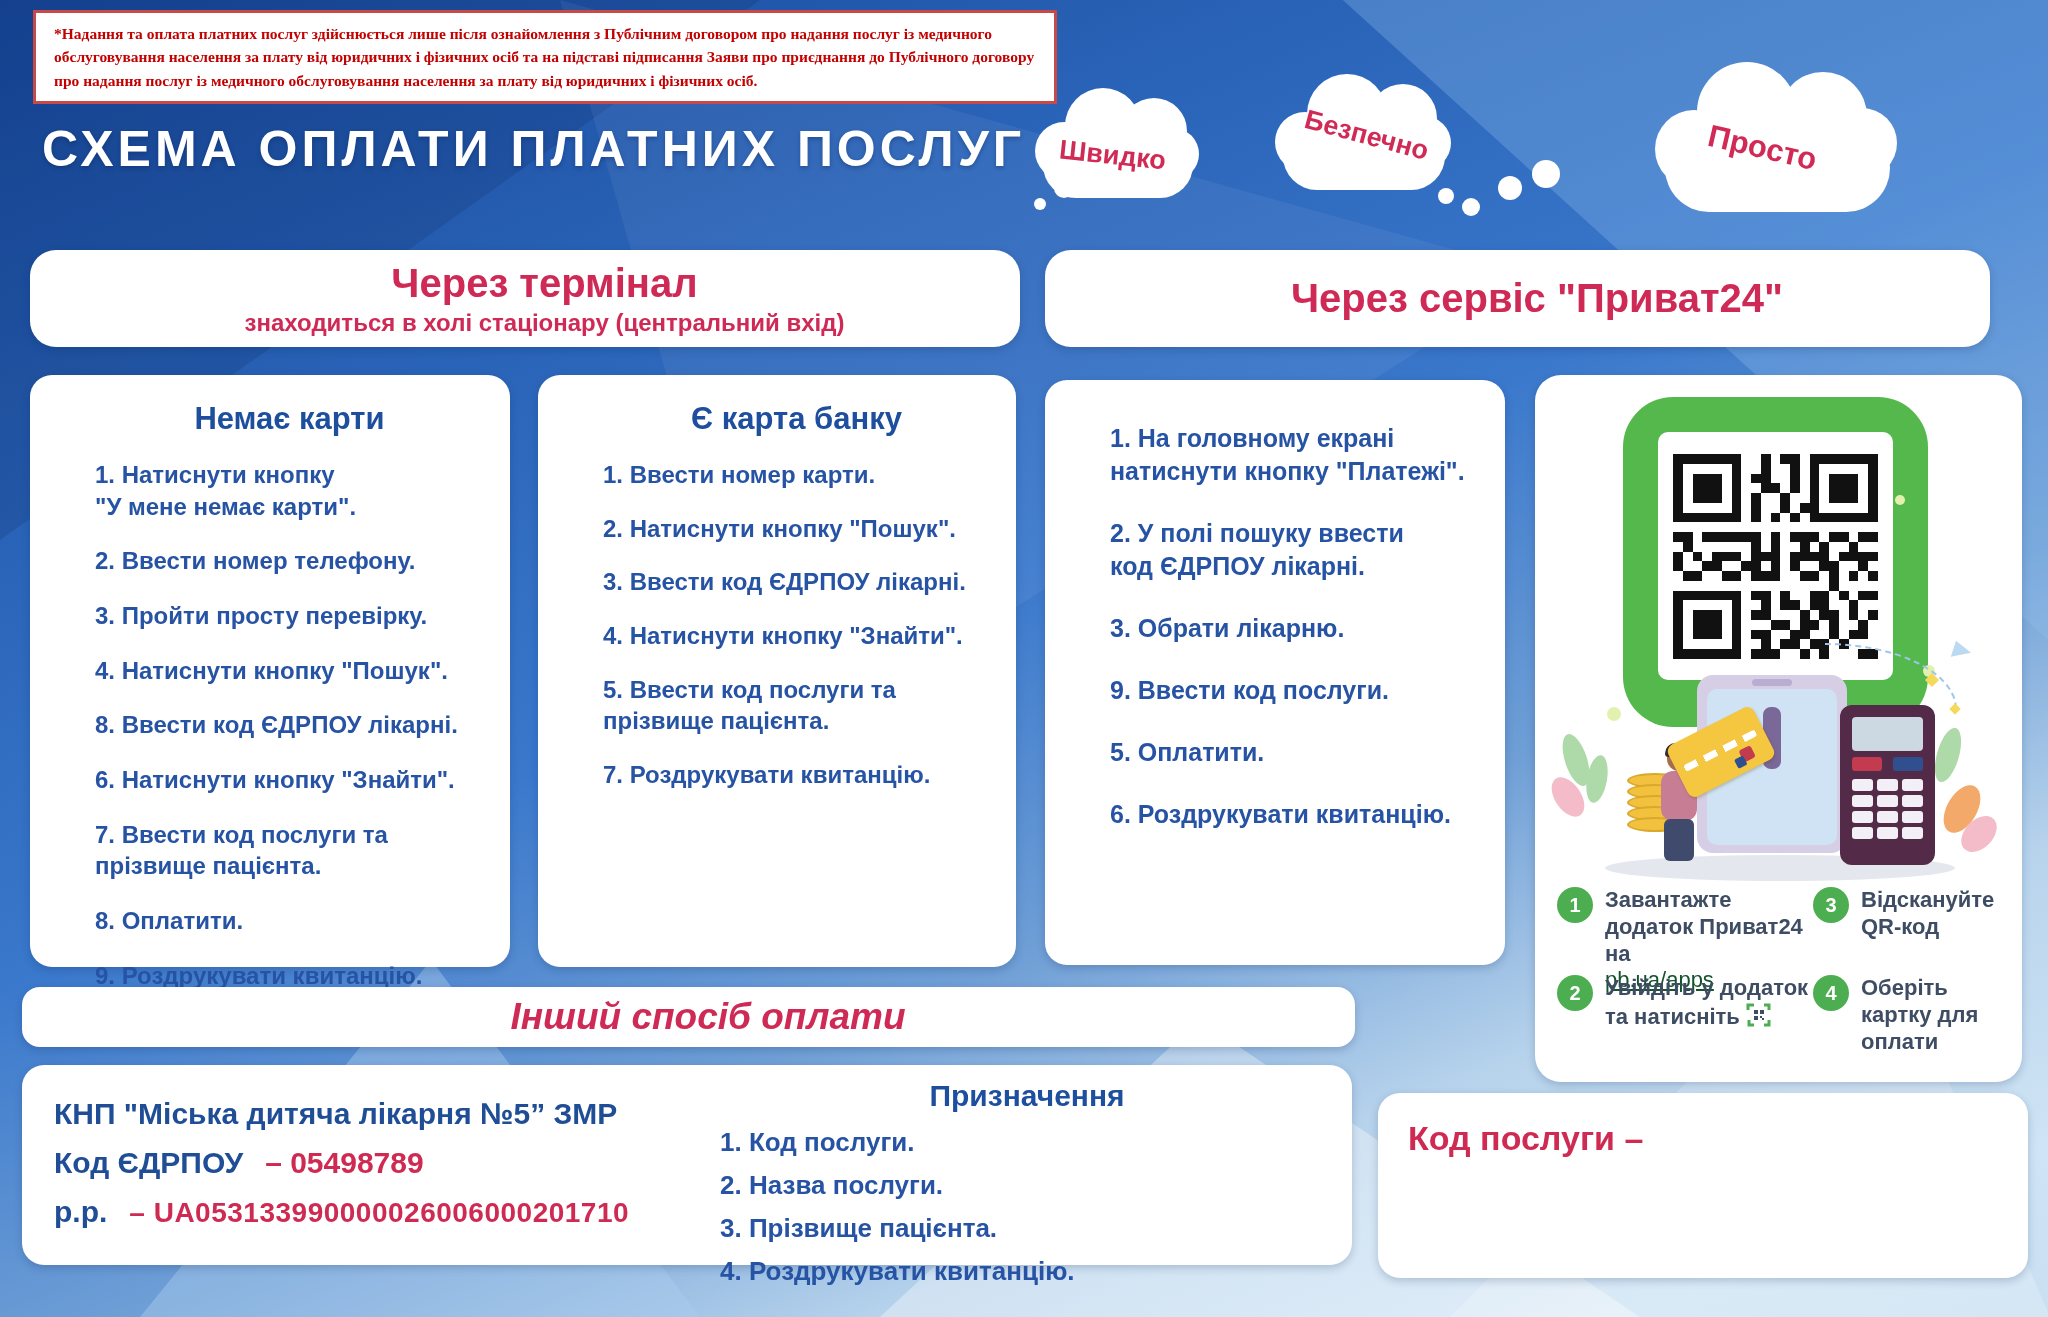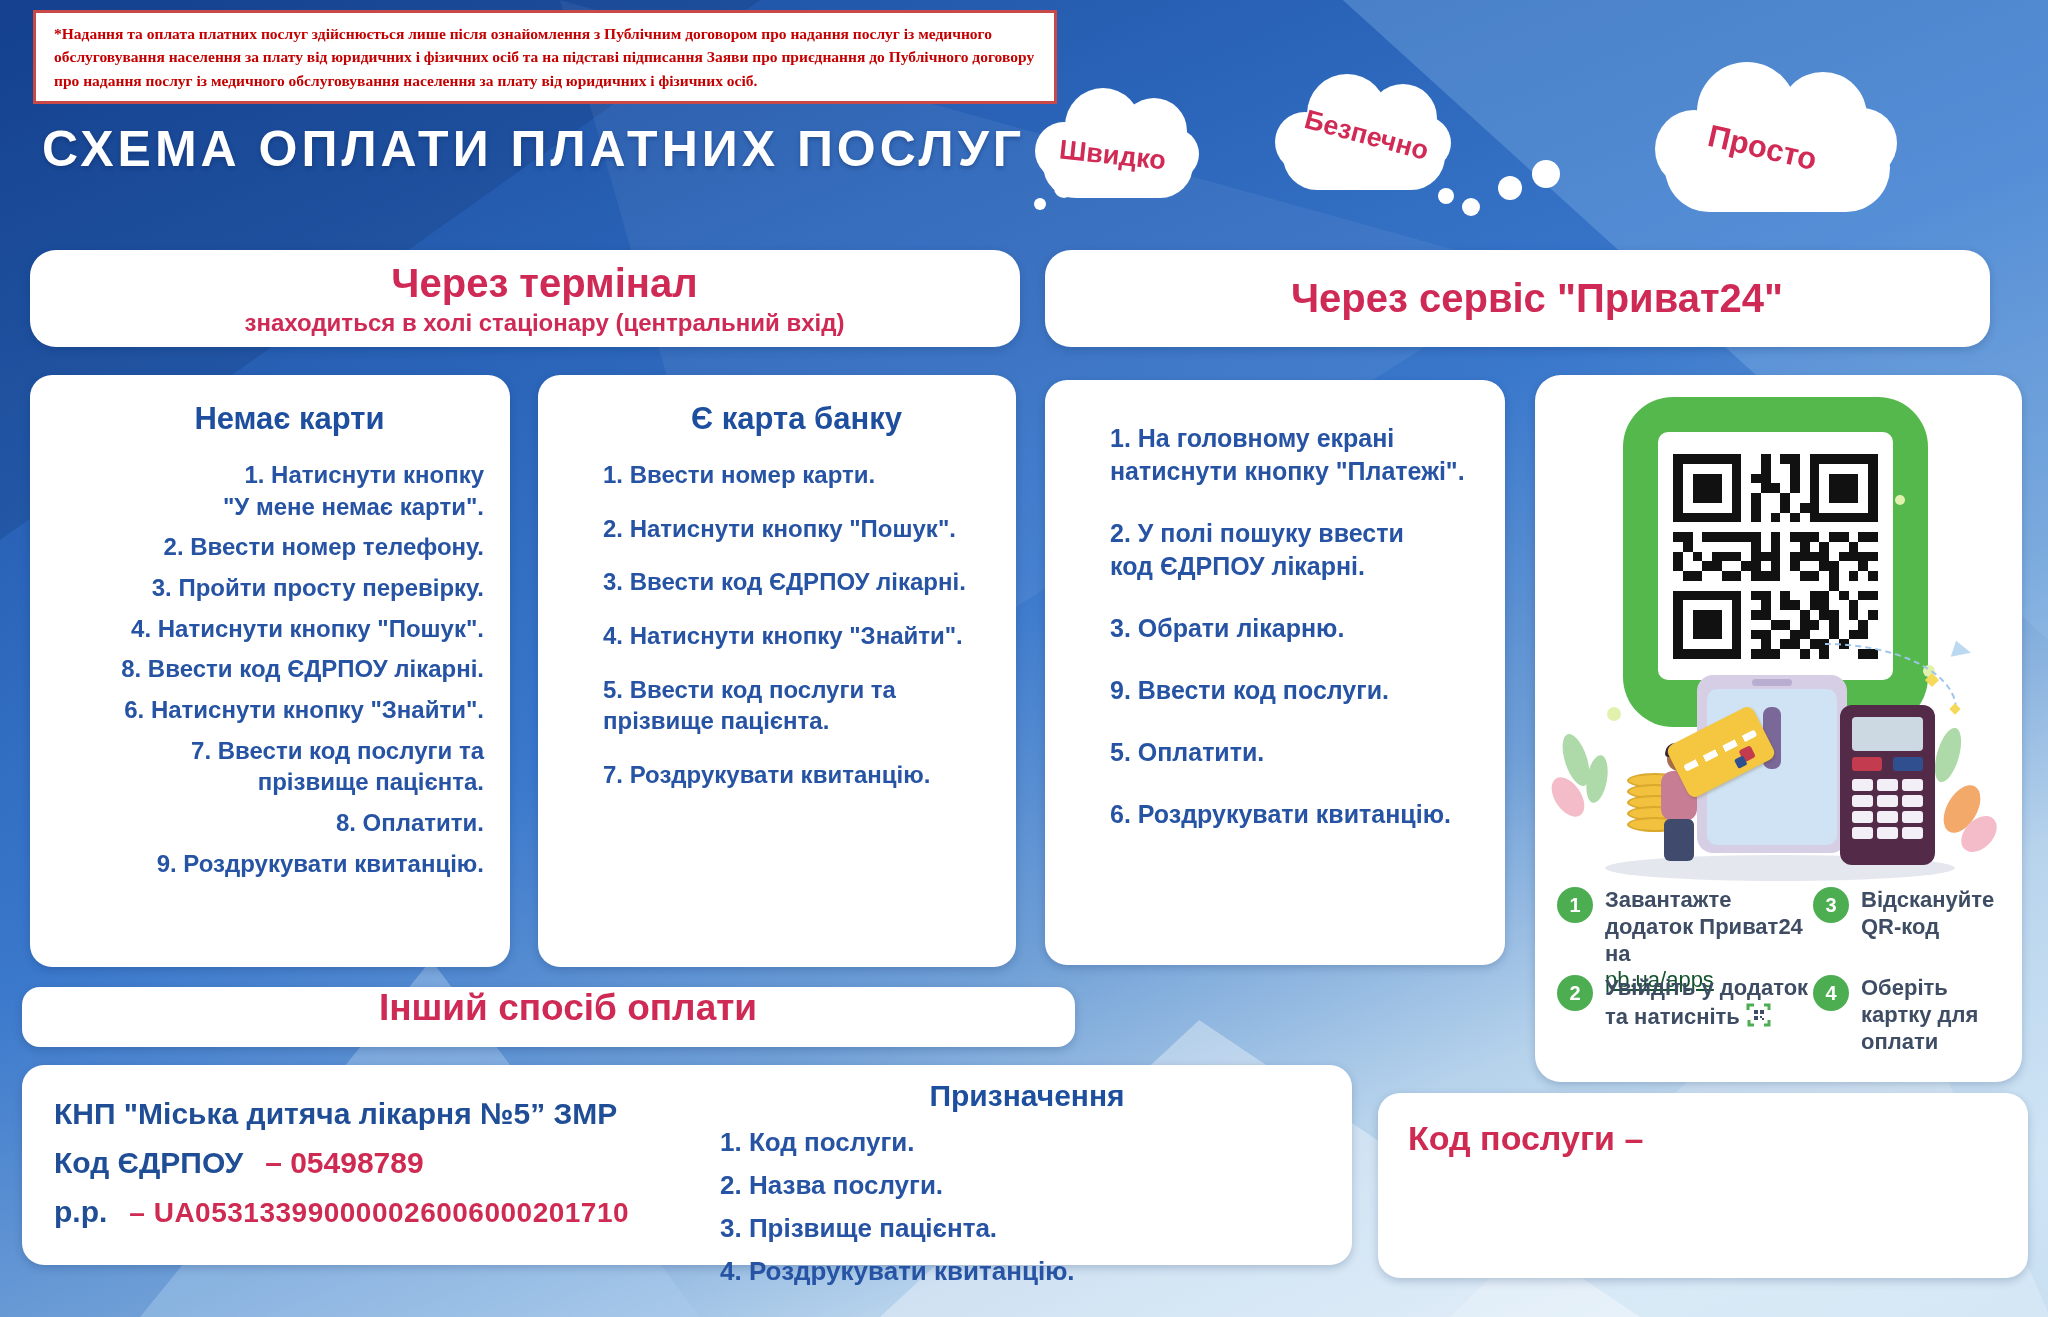--- a/index.html
+++ b/index.html
@@ -43,21 +43,21 @@
   .banner-terminal .t2{color:#cf2a55;font-size:24px;font-weight:bold;}
 
   .banner-privat{left:1045px;top:250px;width:945px;height:97px;border-radius:26px;
     display:flex;align-items:center;justify-content:center;}
   .banner-privat .t1{color:#cf2a55;font-size:40px;font-weight:bold;}
   .card-nocard{left:30px;top:375px;width:480px;height:592px;}
   .card-hascard{left:538px;top:375px;width:478px;height:592px;}
   .card-title{color:#1d4f9e;font-size:31px;font-weight:bold;text-align:center;margin:26px 0 22px 0;}
   .steps{display:flex;flex-direction:column;padding:0 26px;color:#2653a3;font-weight:bold;line-height:1.32;}
   .step{white-space:pre-line;}
-  .card-nocard .steps{gap:9px;font-size:24px;text-align:right;}
+  .card-nocard .steps{gap:23px;font-size:24px;}
   .card-hascard .steps{gap:22px;font-size:24px;}
 
   .card-privsteps{left:1045px;top:380px;width:460px;height:585px;}
   .card-privsteps .steps{padding:42px 26px 0 26px;gap:29px;font-size:25px;}
 
   .card-qr{left:1535px;top:375px;width:487px;height:707px;border-radius:26px;}
   .qr-green{position:absolute;left:88px;top:22px;width:305px;height:330px;background:#55b84c;border-radius:50px;}
   .qr-white{position:absolute;left:35px;top:35px;width:235px;height:248px;background:#fff;border-radius:10px;
     display:flex;align-items:center;justify-content:center;}
   .qr-white svg{width:205px;height:205px;}
@@ -105,22 +105,22 @@
   .instr-link{color:#14532d;text-decoration:underline;font-weight:normal;}
   .i1{left:22px;top:512px;width:270px;}
   .i2{left:22px;top:600px;width:285px;}
   .i3{left:278px;top:512px;width:195px;}
   .i4{left:278px;top:600px;width:200px;}
   .i3 .instr-text,.i4 .instr-text{max-width:150px;}
   .i1 .instr-text{max-width:220px;}
   .i2 .instr-text{max-width:230px;}
   .scan-icon{display:inline-block;vertical-align:-4px;}
 
-  .banner-other{left:22px;top:987px;width:1053px;height:60px;border-radius:18px;
-    display:flex;justify-content:center;}
+  .banner-other{left:22px;top:987px;width:1333px;height:60px;border-radius:18px;
+    display:flex;align-items:center;justify-content:center;font-style:italic;}
   .banner-other .t1{color:#cf2a55;font-size:37px;font-weight:bold;}
 
   .card-bottom{left:22px;top:1065px;width:1330px;height:200px;}
   .org-block{position:absolute;left:32px;top:32px;display:flex;flex-direction:column;gap:15px;}
   .org-line{font-weight:bold;white-space:nowrap;}
   .org-name{color:#1f4e96;font-size:30px;}
   .org-label{color:#1f4e96;font-size:30px;margin-right:22px;}
   .org-value{color:#cf2a52;font-size:30px;}
   .acc-value{color:#cf2a52;font-size:28px;letter-spacing:.5px;}
   .purpose{position:absolute;left:690px;top:14px;width:630px;}

